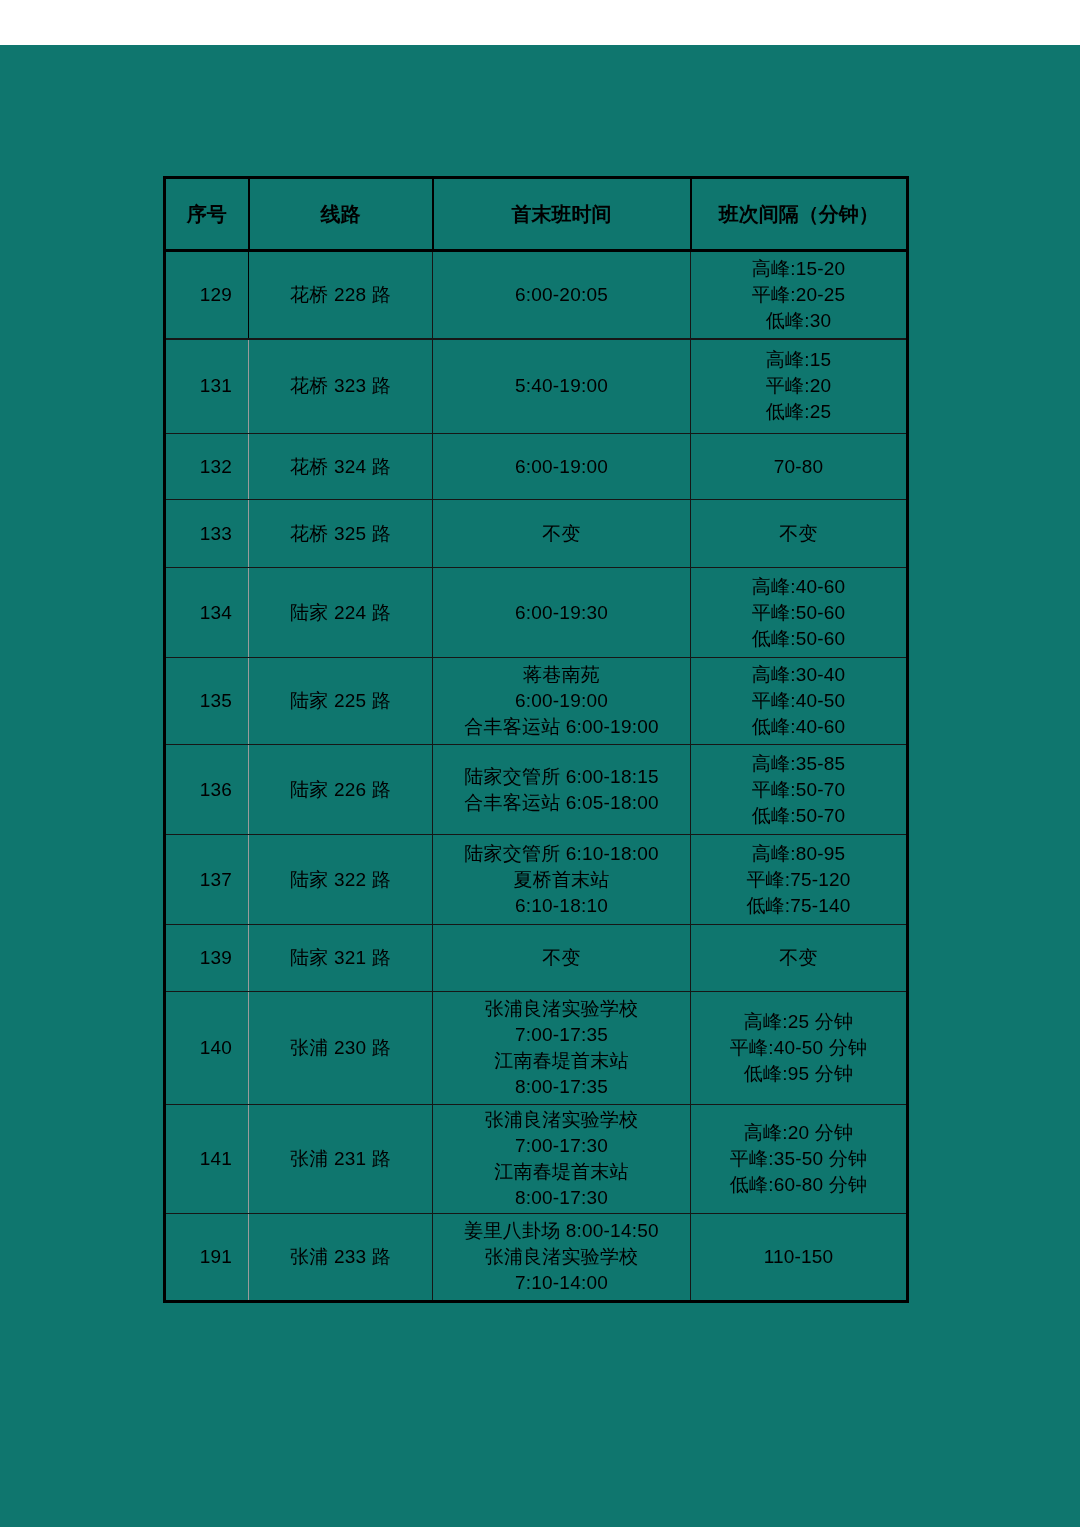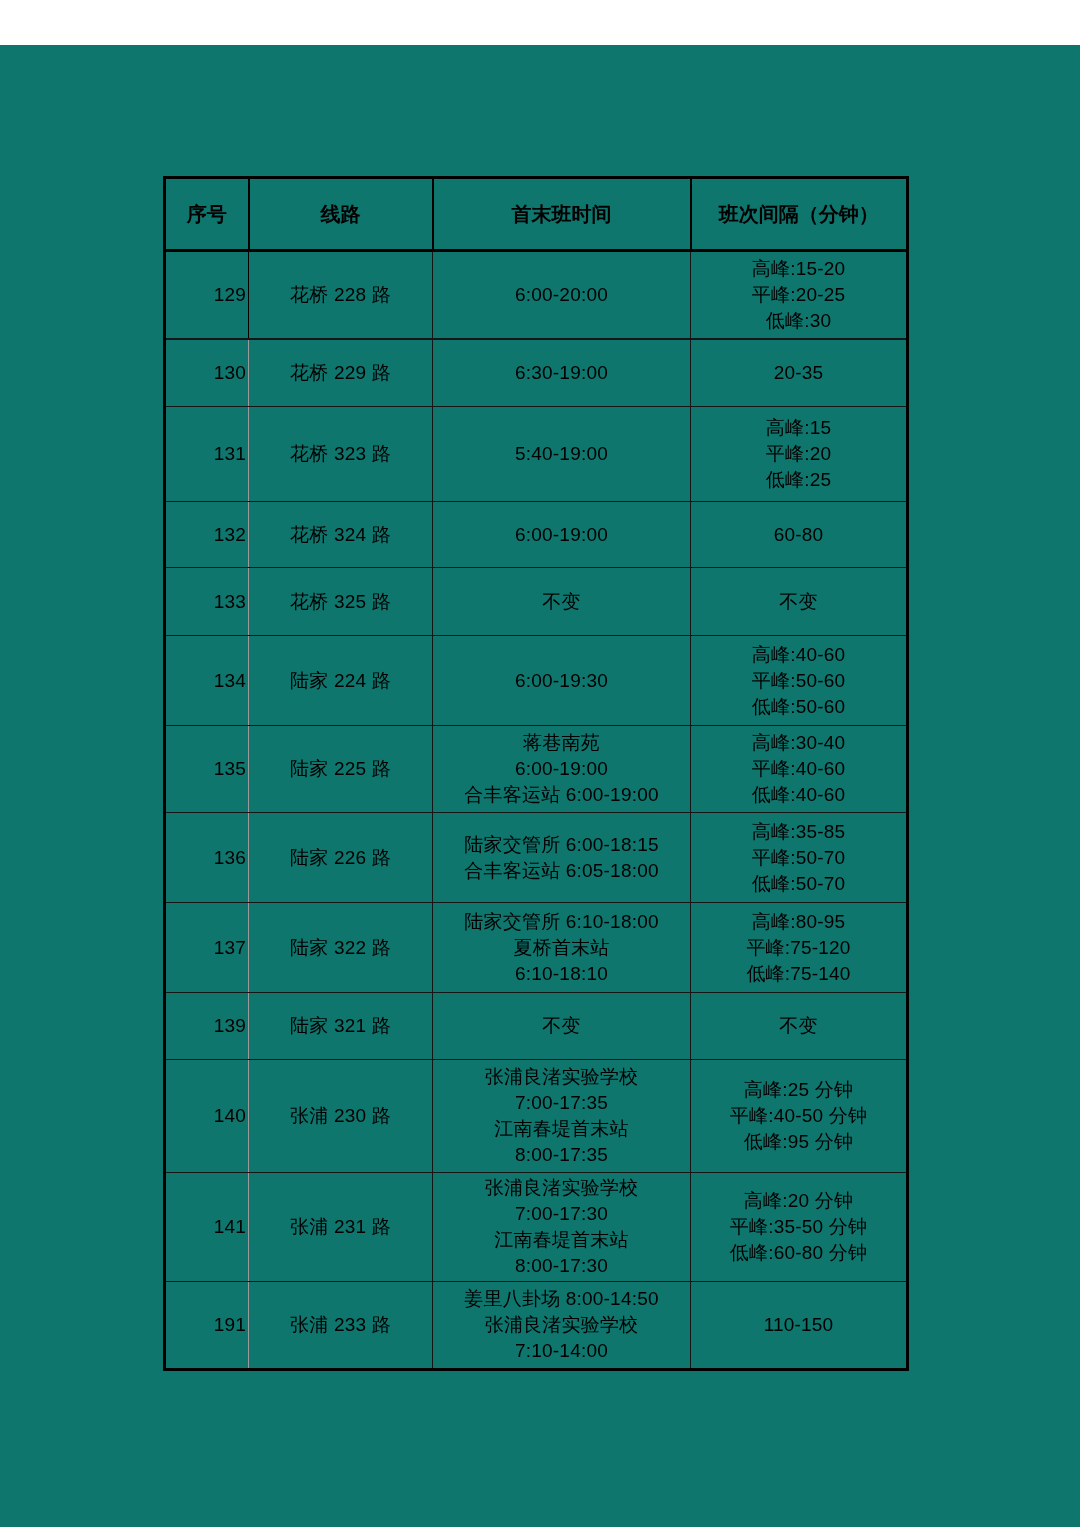--- a/index.html
+++ b/index.html
@@ -33,21 +33,21 @@
     vertical-align: middle;
     padding: 2px;
   }
   td {
     border: 1.6px solid #161616;
     font-size: 19px;
     font-weight: 400;
     line-height: 26px;
     text-align: center;
     vertical-align: middle;
-    padding: 2px 2px;
+    padding: 2px 16px;
     letter-spacing: 0.2px;
   }
   
   td.col-id { border-right-color: #9b9b9b; text-align: right; }
   tr.thick-bottom td { border-bottom-width: 2.5px; }
   tr.thick-bottom td.col-id { border-right-color: #000; }
   .cell-line-text { display: block; }
 </style>
 </head>
 <body>
@@ -66,58 +66,48 @@
           <th>线路</th>
           <th>首末班时间</th>
           <th>班次间隔（分钟）</th>
         </tr>
     </thead>
     <tbody>
         <tr class="thick-bottom" style="height: 88px;">
           <td class="col-id">129</td>
           <td class="col-line">花桥 228 路</td>
           <td class="col-time">
-            <div class="cell-line-text">6:00-20:00</div>
+            <div class="cell-line-text">6:00-20:05</div>
           </td>
           <td class="col-interval">
             <div class="cell-line-text">高峰:15-20</div>
             <div class="cell-line-text">平峰:20-25</div>
             <div class="cell-line-text">低峰:30</div>
           </td>
         </tr>
-        <tr style="height: 68px;">
-          <td class="col-id">130</td>
-          <td class="col-line">花桥 229 路</td>
-          <td class="col-time">
-            <div class="cell-line-text">6:30-19:00</div>
-          </td>
-          <td class="col-interval">
-            <div class="cell-line-text">20-35</div>
-          </td>
-        </tr>
         <tr style="height: 95px;">
           <td class="col-id">131</td>
           <td class="col-line">花桥 323 路</td>
           <td class="col-time">
             <div class="cell-line-text">5:40-19:00</div>
           </td>
           <td class="col-interval">
             <div class="cell-line-text">高峰:15</div>
             <div class="cell-line-text">平峰:20</div>
             <div class="cell-line-text">低峰:25</div>
           </td>
         </tr>
         <tr style="height: 66px;">
           <td class="col-id">132</td>
           <td class="col-line">花桥 324 路</td>
           <td class="col-time">
             <div class="cell-line-text">6:00-19:00</div>
           </td>
           <td class="col-interval">
-            <div class="cell-line-text">60-80</div>
+            <div class="cell-line-text">70-80</div>
           </td>
         </tr>
         <tr style="height: 68px;">
           <td class="col-id">133</td>
           <td class="col-line">花桥 325 路</td>
           <td class="col-time">
             <div class="cell-line-text">不变</div>
           </td>
           <td class="col-interval">
             <div class="cell-line-text">不变</div>
@@ -138,21 +128,21 @@
         <tr style="height: 87px;">
           <td class="col-id">135</td>
           <td class="col-line">陆家 225 路</td>
           <td class="col-time">
             <div class="cell-line-text">蒋巷南苑</div>
             <div class="cell-line-text">6:00-19:00</div>
             <div class="cell-line-text">合丰客运站 6:00-19:00</div>
           </td>
           <td class="col-interval">
             <div class="cell-line-text">高峰:30-40</div>
-            <div class="cell-line-text">平峰:40-60</div>
+            <div class="cell-line-text">平峰:40-50</div>
             <div class="cell-line-text">低峰:40-60</div>
           </td>
         </tr>
         <tr style="height: 90px;">
           <td class="col-id">136</td>
           <td class="col-line">陆家 226 路</td>
           <td class="col-time">
             <div class="cell-line-text">陆家交管所 6:00-18:15</div>
             <div class="cell-line-text">合丰客运站 6:05-18:00</div>
           </td>

